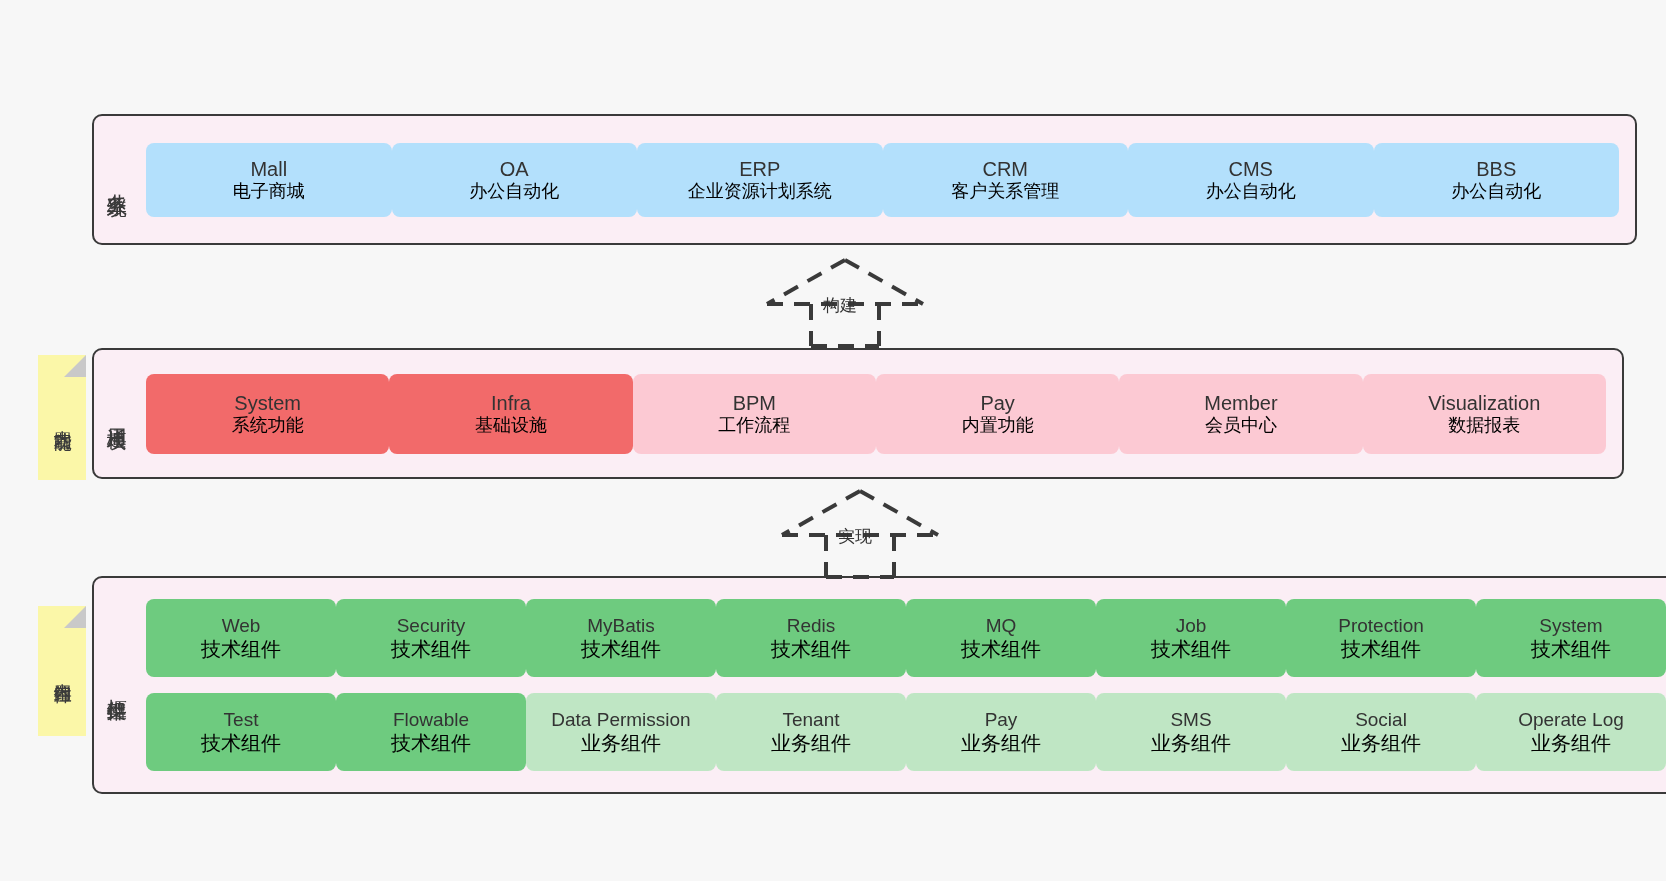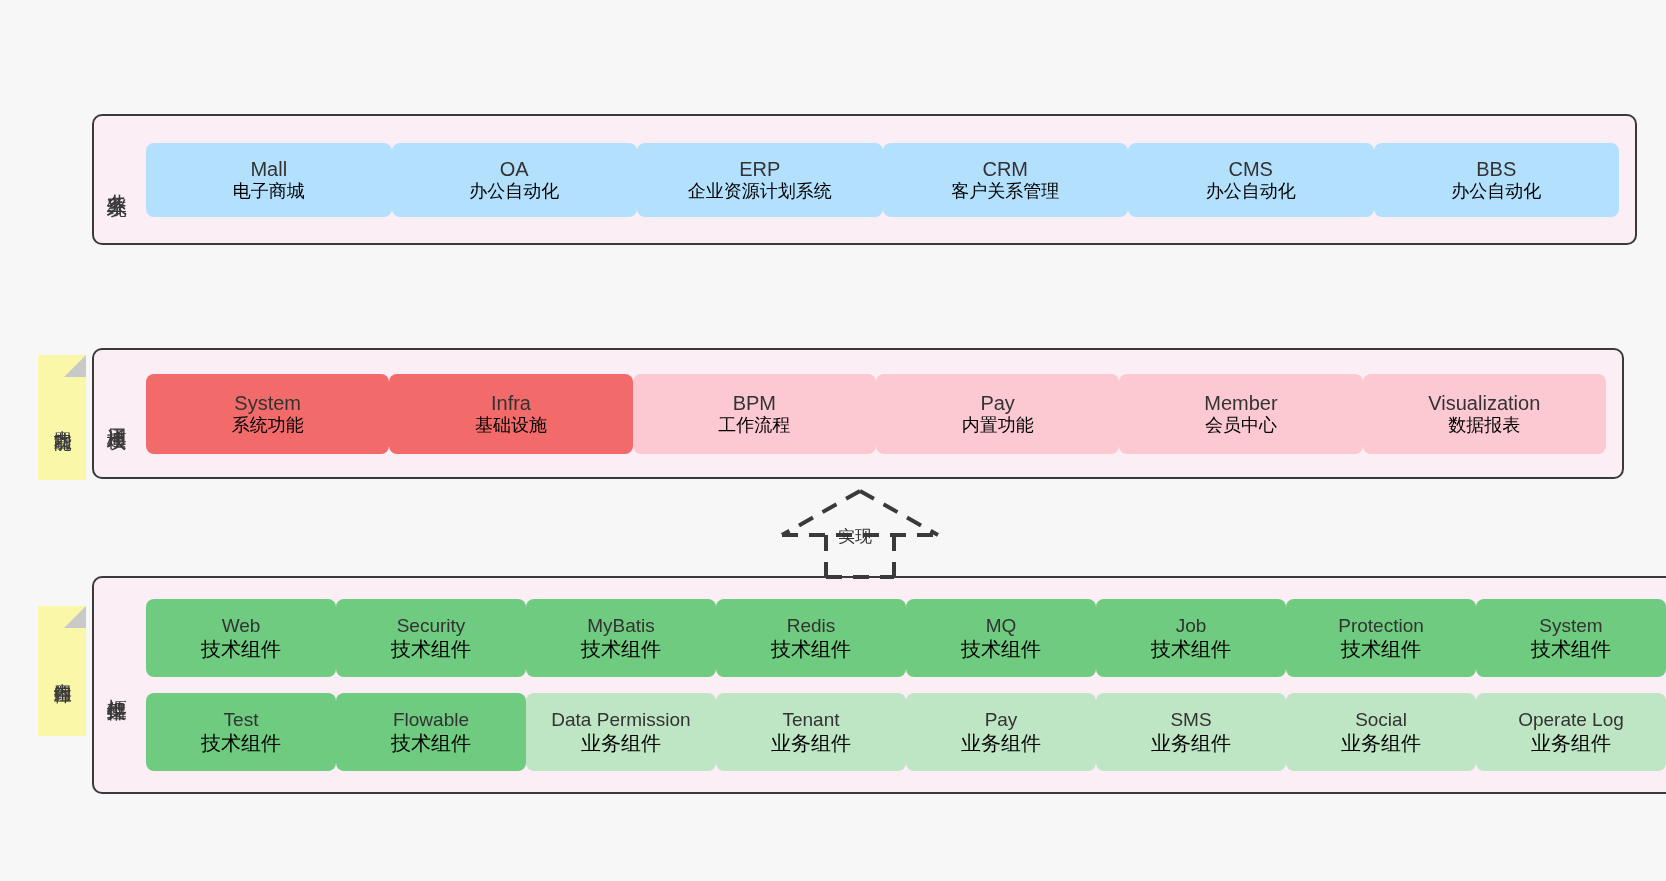--- a/index.html
+++ b/index.html
@@ -192,20 +192,31 @@
 
         <div class="cell c-blue">
           <span class="t1">BBS</span>
           <span class="t2">办公自动化</span>
         </div>
 
       </div>
     </div>
   </div>
 
+  <div class="uml" id="arrow-build">
+    <svg width="180" height="92" viewBox="0 0 180 92" aria-hidden="true">
+      <path d="M 90 4 L 12 48" fill="none" stroke="#3a3a3a" stroke-width="4" stroke-dasharray="16 11"></path>
+      <path d="M 90 4 L 168 48" fill="none" stroke="#3a3a3a" stroke-width="4" stroke-dasharray="16 11"></path>
+      <path d="M 12 48 L 168 48" fill="none" stroke="#3a3a3a" stroke-width="4" stroke-dasharray="16 11"></path>
+      <path d="M 56 48 L 56 90" fill="none" stroke="#3a3a3a" stroke-width="4" stroke-dasharray="16 11"></path>
+      <path d="M 124 48 L 124 90" fill="none" stroke="#3a3a3a" stroke-width="4" stroke-dasharray="16 11"></path>
+      <path d="M 56 90 L 124 90" fill="none" stroke="#3a3a3a" stroke-width="4" stroke-dasharray="16 11"></path>
+    </svg>
+    <span class="uml-label">构建</span>
+  </div>
 
   <div class="sticky" id="sticky-modules">
     <span>内置功能</span>
   </div>
 
   <div class="layer" id="layer-modules">
     <div class="layer-label">通用模块</div>
     <div class="layer-body">
       <div class="row">
 

